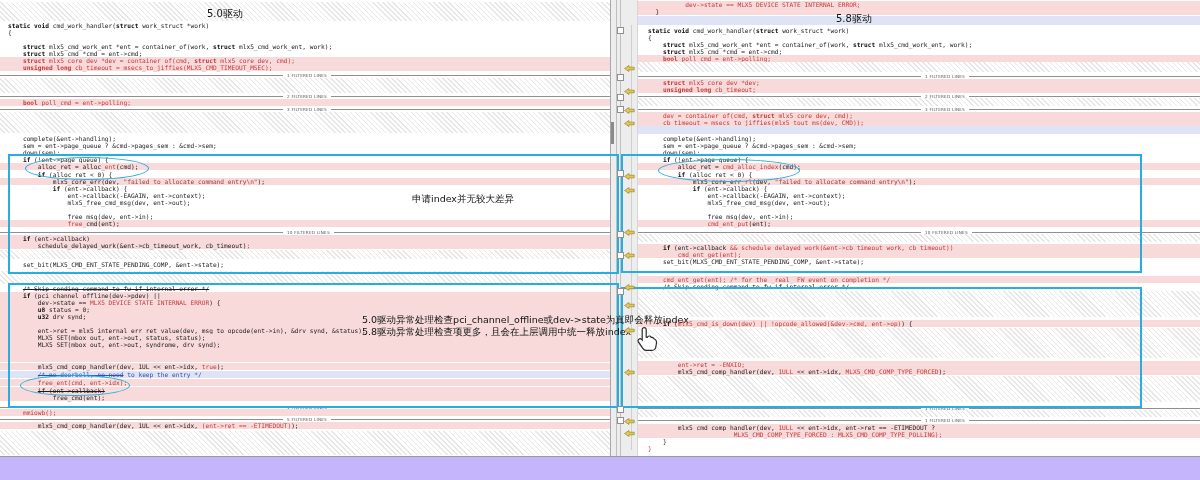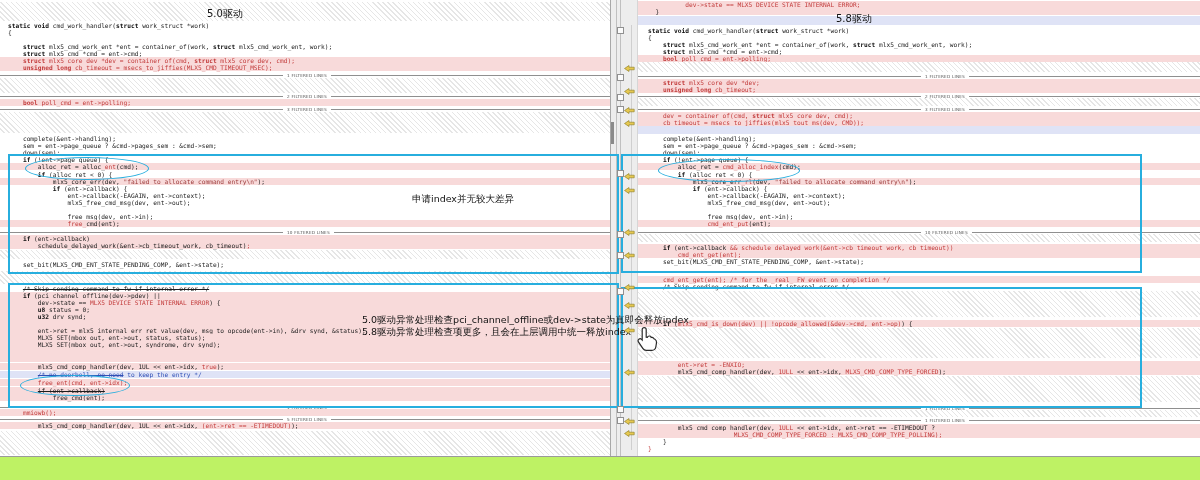--- a/index.html
+++ b/index.html
@@ -1,16 +1,16 @@
 <!DOCTYPE html>
 <html><head>
 <meta charset="utf-8">
 <style>
   html,body{margin:0;padding:0;}
-  #stage{position:relative;width:1200px;height:480px;background:#bef264;overflow:hidden;
+  #stage{position:relative;width:1200px;height:480px;background:#c4b5fd;overflow:hidden;
          font-family:"DejaVu Sans Mono",monospace;}
   .pane{position:absolute;top:0;height:456px;background:#ffffff;overflow:hidden;}
   .crow{position:absolute;left:0;right:0;height:7.4px;white-space:pre;
         font-size:6.2px;line-height:7.4px;color:#1c1c1c;}
   .bgp{background:#f8dada;}
   .bgl{background:#dfe3f6;}
   .hatch{position:absolute;left:0;right:0;
          background:repeating-linear-gradient(45deg,#ffffff 0px,#ffffff 2.6px,#e6e6e6 2.6px,#e6e6e6 3.6px);}
   .sep{position:absolute;left:0;right:0;height:5px;display:flex;align-items:center;}
   .sep i{display:block;border-top:1px solid #8f8f8f;height:0;}

